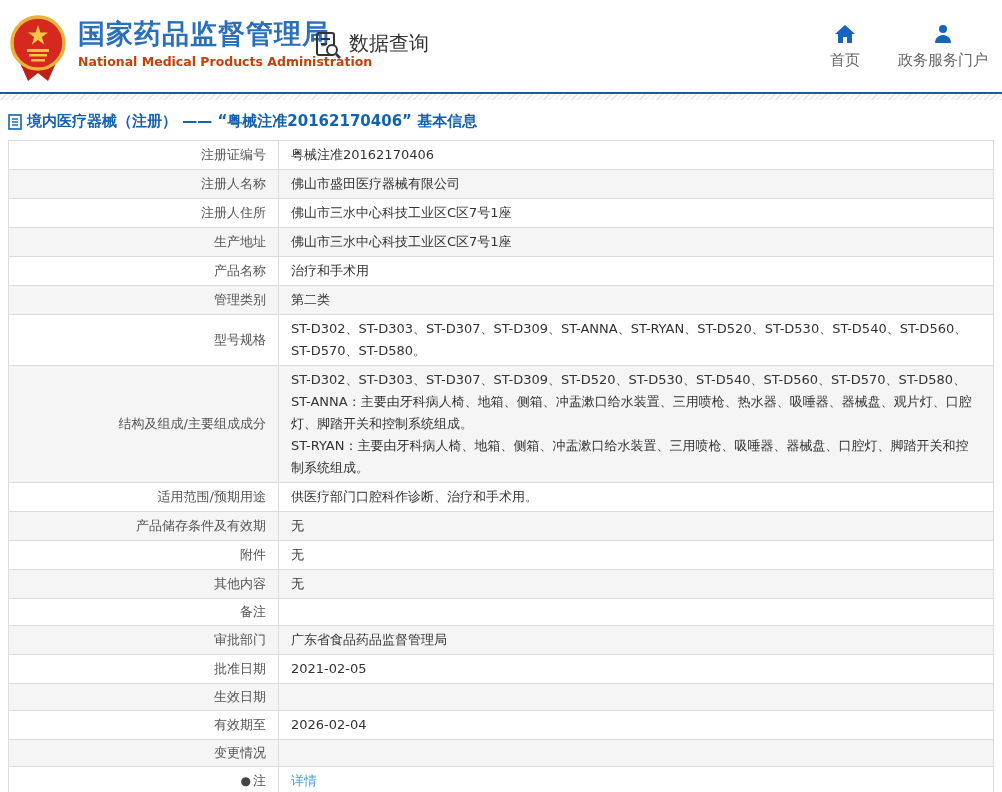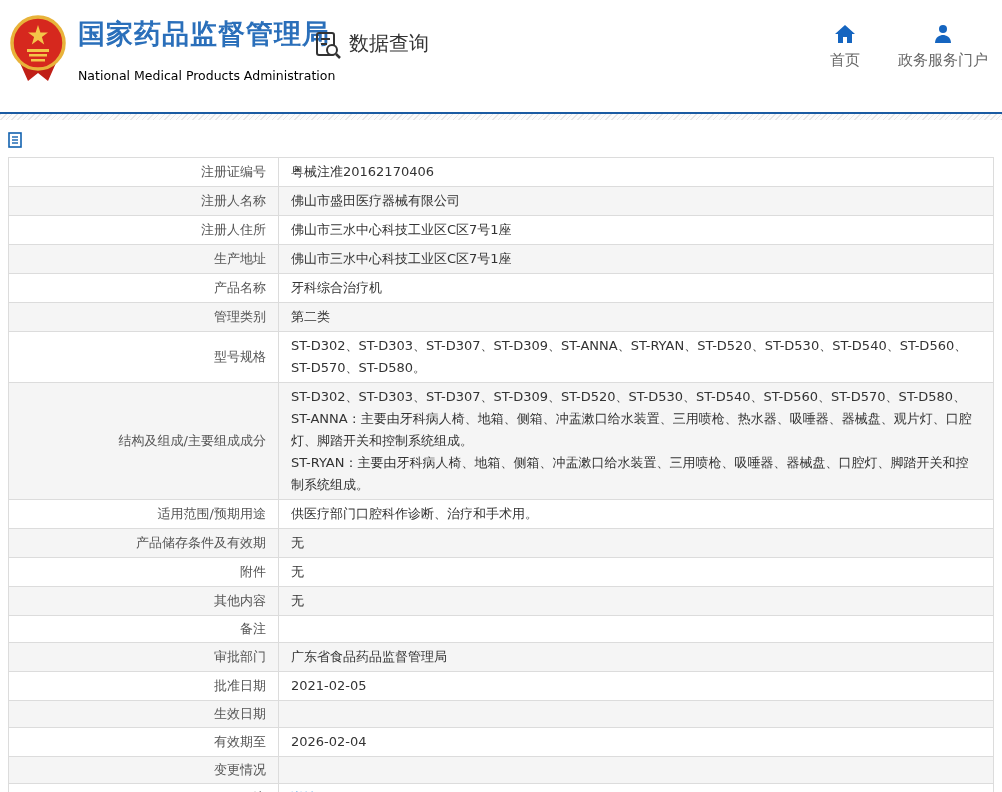--- a/index.html
+++ b/index.html
@@ -1,24 +1,24 @@
 <!DOCTYPE html>
 <html><head>
 <meta charset="utf-8">
 <style>
   * { margin:0; padding:0; box-sizing:border-box; }
   html,body { width:1002px; height:792px; background:#fff; overflow:hidden;
               font-family:"DejaVu Sans","Liberation Sans",sans-serif; }
 
   
-  .header { height:112px; background:#fff; position:relative; }
+  .header { height:92px; background:#fff; position:relative; }
   .logo-wrap { position:absolute; left:10px; top:13px; width:56px; height:70px; }
   .brand { position:absolute; left:78px; top:18px; }
   .brand-cn { font-size:27px; font-weight:bold; color:#2a6fba; letter-spacing:1px; line-height:32px; }
-  .brand-en { font-size:12.5px; color:#000000; margin-top:18px; }
+  .brand-en { font-size:12.5px; color:#c2410c; margin-top:4px;font-weight:bold; }
   .module { position:absolute; left:313px; top:30px; display:flex; align-items:flex-start; gap:6px; cursor:pointer; }
   .module-label { font-size:20px; color:#333; font-weight:500; }
   .top-nav { position:absolute; right:14px; top:24px; display:flex; gap:38px; }
   .nav-item { display:flex; flex-direction:column; align-items:center; gap:7px; cursor:pointer; }
   .nav-item .lbl { font-size:15px; color:#666; }
 
   .blue-rule { height:2px; background:#1a5ba2; }
   .hatch { height:6px;
     background:repeating-linear-gradient(135deg,#e6e6e6 0 1px,#fbfbfb 1px 4px); }
 
@@ -88,20 +88,21 @@
 <div class="blue-rule"></div>
 <div class="hatch"></div>
 
 <div class="page-title-bar">
   <svg width="14" height="16" viewBox="0 0 14 16">
     <rect x="1" y="1" width="12" height="14" fill="none" stroke="#1262af" stroke-width="1.6"></rect>
     <line x1="4" y1="5" x2="10" y2="5" stroke="#1262af" stroke-width="1.4"></line>
     <line x1="4" y1="8" x2="10" y2="8" stroke="#1262af" stroke-width="1.4"></line>
     <line x1="4" y1="11" x2="10" y2="11" stroke="#1262af" stroke-width="1.4"></line>
   </svg>
+  <span class="page-title">境内医疗器械（注册） —— “粤械注准20162170406” 基本信息</span>
 </div>
 
 <div class="info-table">
   <div class="row">
     <div class="cell-label">注册证编号</div>
     <div class="cell-value"><div class="inner">粤械注准20162170406</div></div>
   </div>
   <div class="row">
     <div class="cell-label">注册人名称</div>
     <div class="cell-value"><div class="inner">佛山市盛田医疗器械有限公司</div></div>
@@ -109,21 +110,21 @@
   <div class="row">
     <div class="cell-label">注册人住所</div>
     <div class="cell-value"><div class="inner">佛山市三水中心科技工业区C区7号1座</div></div>
   </div>
   <div class="row">
     <div class="cell-label">生产地址</div>
     <div class="cell-value"><div class="inner">佛山市三水中心科技工业区C区7号1座</div></div>
   </div>
   <div class="row">
     <div class="cell-label">产品名称</div>
-    <div class="cell-value"><div class="inner">牙科综合治疗机</div></div>
+    <div class="cell-value"><div class="inner">治疗和手术用</div></div>
   </div>
   <div class="row">
     <div class="cell-label">管理类别</div>
     <div class="cell-value"><div class="inner">第二类</div></div>
   </div>
   <div class="row">
     <div class="cell-label">型号规格</div>
     <div class="cell-value"><div class="inner">ST-D302、ST-D303、ST-D307、ST-D309、ST-ANNA、ST-RYAN、ST-D520、ST-D530、ST-D540、ST-D560、ST-D570、ST-D580。</div></div>
   </div>
   <div class="row">

